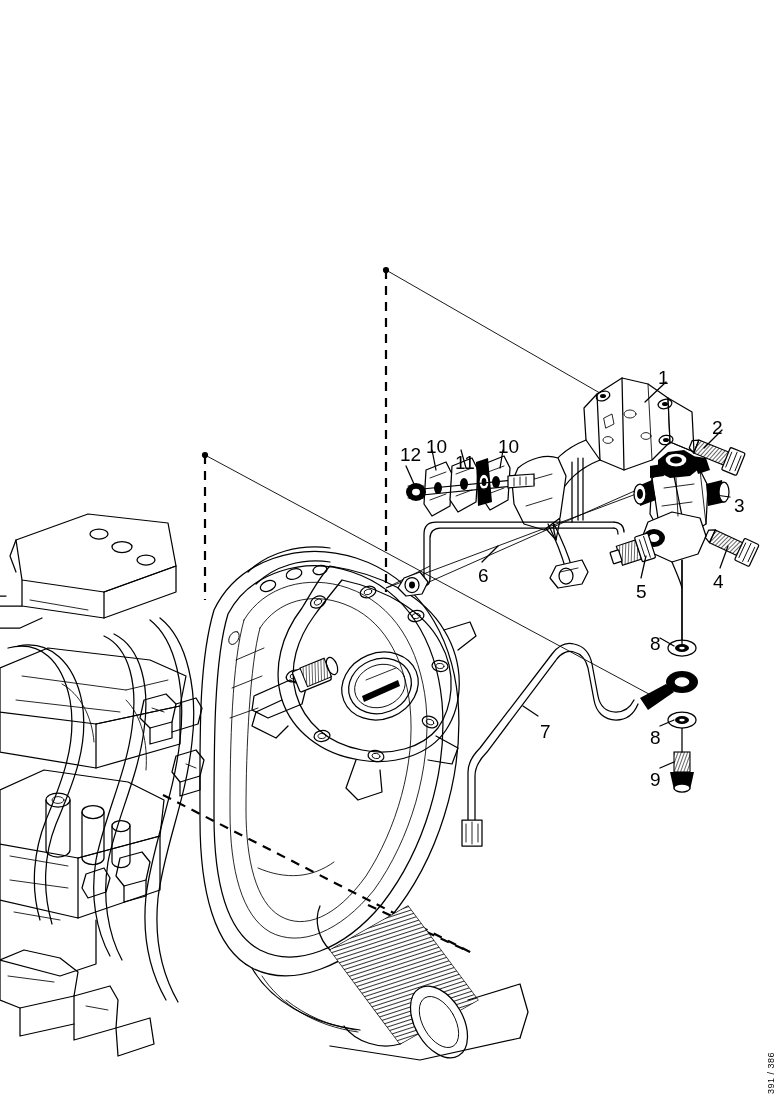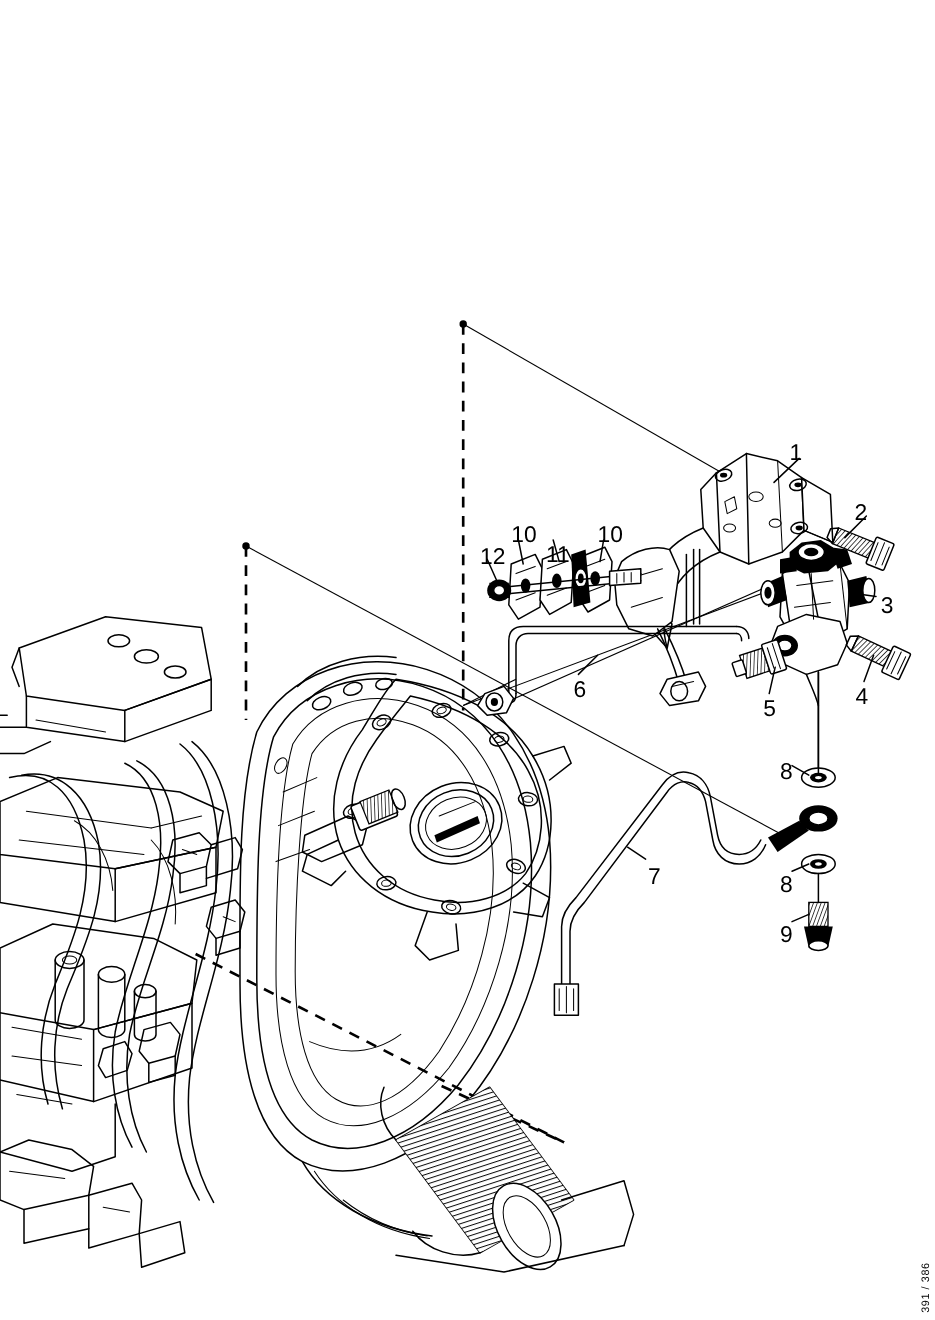--- a/index.html
+++ b/index.html
@@ -462,17 +462,17 @@
   <div class="callout" style="left:713px;top:572px;">4</div>
   <div class="callout" style="left:636px;top:582px;">5</div>
   <div class="callout" style="left:478px;top:566px;">6</div>
   <div class="callout" style="left:540px;top:722px;">7</div>
   <div class="callout" style="left:650px;top:634px;">8</div>
   <div class="callout" style="left:650px;top:728px;">8</div>
   <div class="callout" style="left:650px;top:770px;">9</div>
   <div class="callout" style="left:426px;top:437px;">10</div>
   <div class="callout" style="left:455px;top:453px;">11</div>
   <div class="callout" style="left:498px;top:437px;">10</div>
-  <div class="callout" style="left:400px;top:455px;">12</div>
+  <div class="callout" style="left:400px;top:445px;">12</div>
 
   <div class="refcode" style="left:766px;top:1094px;">391 / 386</div>
 
 </div>
 
 </body></html>

